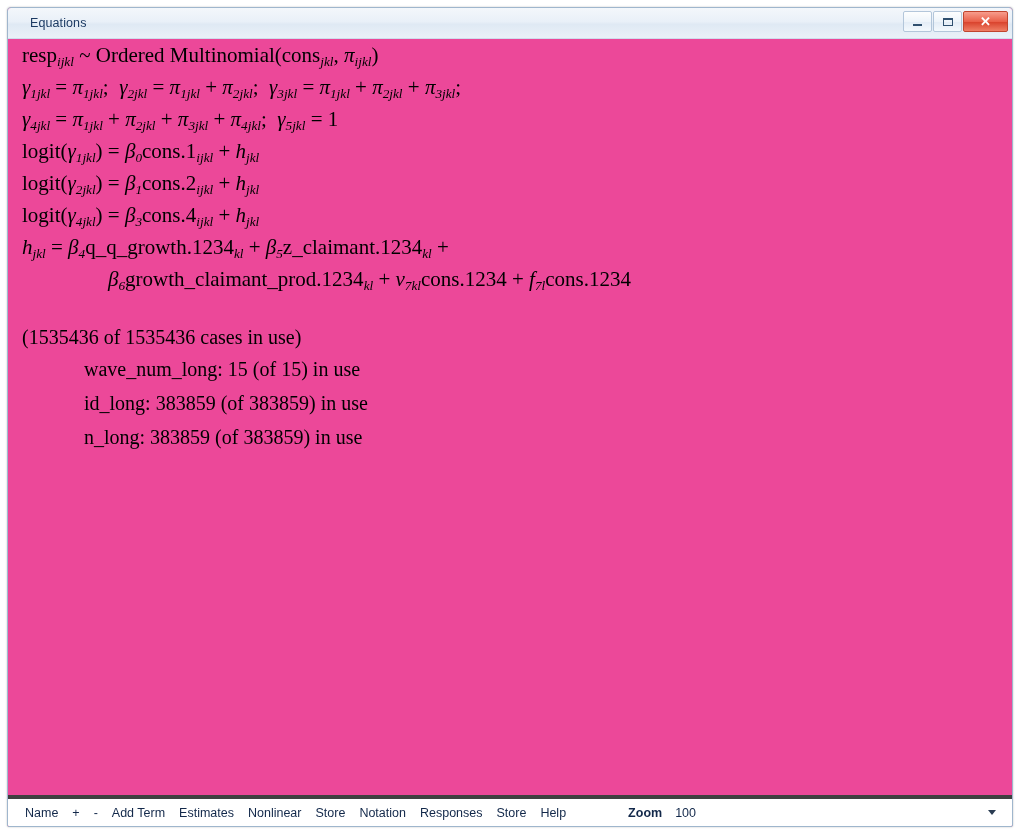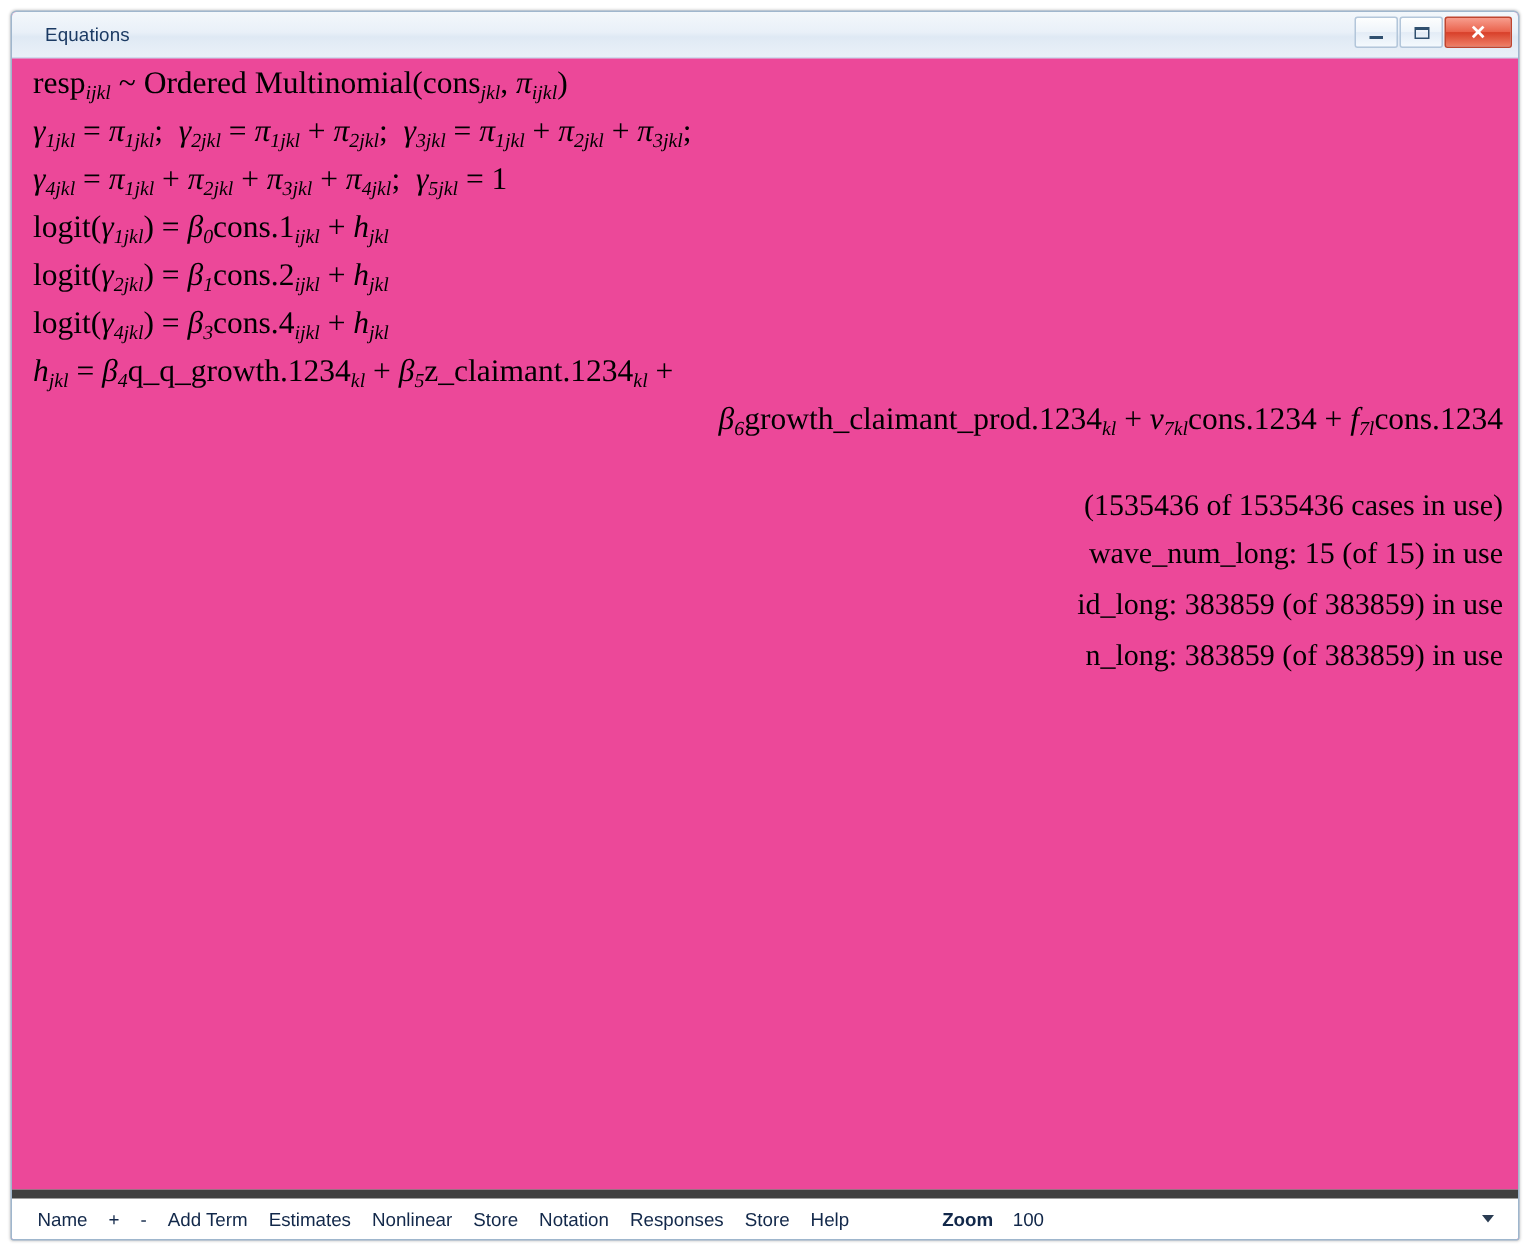--- a/index.html
+++ b/index.html
@@ -100,48 +100,46 @@
     font-size: 21px;
     color: #000000;
     line-height: 1.0;
   }
   .eqline {
     margin: 0 0 9px 0;
     white-space: nowrap;
   }
   .eqline.indent {
     padding-left: 86px;
-    text-align: right;
   }
   .spacer {
     height: 26px;
   }
   .plain {
     font-family: "Liberation Serif", serif;
     font-size: 20px;
     margin: 0 0 12px 0;
-    text-align: right;
   }
   .plain.units {
     padding-left: 5px;
   }
   .plain.unit-item {
     padding-left: 62px;
     margin-bottom: 14px;
   }
   i.v { font-style: italic; }
   sub {
     font-size: 0.63em;
     vertical-align: -0.28em;
     font-style: italic;
   }
   .statusbar {
     flex: 0 0 27px;
     height: 27px;
-    border-top: 6px solid #404040;
+    border-top: 4px solid #404040;
     background: #ffffff;
     display: flex;
     align-items: center;
     padding-left: 10px;
     font-size: 12.5px;
     color: #12284a;
     gap: 0;
     position: relative;
   }
   .sb-item {

